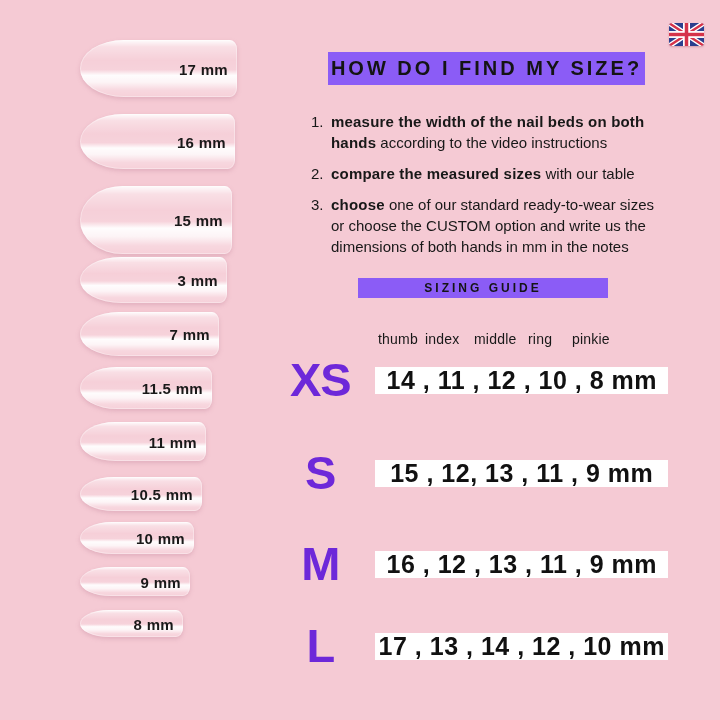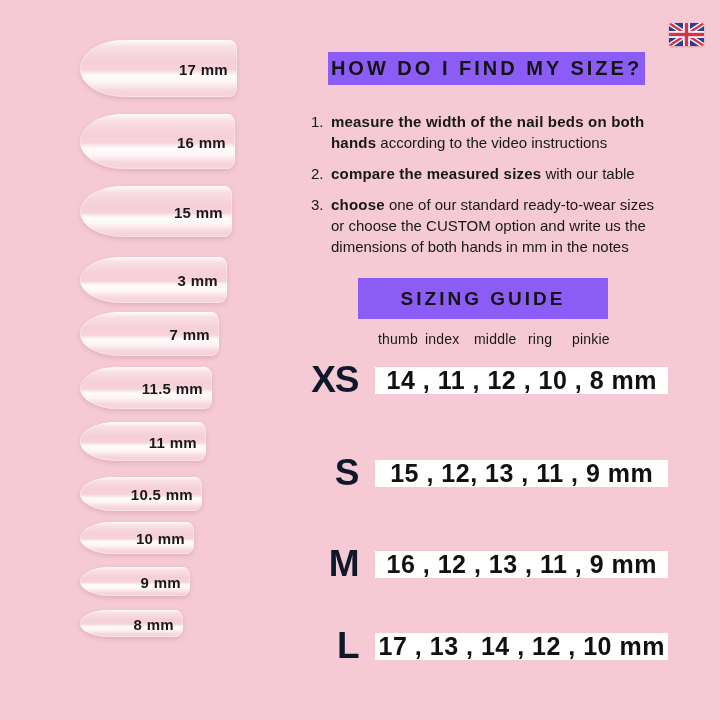--- a/index.html
+++ b/index.html
@@ -28,39 +28,39 @@
       rgba(255,255,255,0.12) 100%);
     box-shadow:0 2px 4px rgba(190,125,148,0.35), inset 0 0 0 1px rgba(255,255,255,0.35);
   }
   .nail-label {
     position:absolute; right:9px; top:50%; transform:translateY(-50%);
     font-size:15px; font-weight:600; letter-spacing:0.3px;
     color:#191919; white-space:nowrap;
   }
   .nails .nail:nth-child(1)  { top:40px;  width:157px; height:57px; }
   .nails .nail:nth-child(2)  { top:114px; width:155px; height:55px; }
-  .nails .nail:nth-child(3)  { top:186px; width:152px; height:51px; }
+  .nails .nail:nth-child(3)  { top:186px; width:152px; height:68px; }
   .nails .nail:nth-child(4)  { top:257px; width:147px; height:46px; }
   .nails .nail:nth-child(5)  { top:312px; width:139px; height:44px; }
   .nails .nail:nth-child(6)  { top:367px; width:132px; height:42px; }
   .nails .nail:nth-child(7)  { top:422px; width:126px; height:39px; }
   .nails .nail:nth-child(8)  { top:477px; width:122px; height:34px; }
   .nails .nail:nth-child(9)  { top:522px; width:114px; height:32px; }
   .nails .nail:nth-child(10) { top:567px; width:110px; height:29px; }
   .nails .nail:nth-child(11) { top:610px; width:103px; height:27px; }
   .nails .nail:nth-child(12) { top:650px; width:96px;  height:25px; }
 
   
   .banner {
     position:absolute; background:#8b5cf6;
     display:flex; align-items:center; justify-content:center;
     font-weight:bold; color:#141414; white-space:nowrap;
   }
   .title-banner  { left:328px; top:52px;  width:317px; height:33px; font-size:20px; letter-spacing:3px; }
-  .sizing-banner { left:358px; top:278px; width:250px; height:41px; font-size:19px; letter-spacing:3px; }
+  .sizing-banner { left:358px; top:278px; width:250px; height:20px; font-size:12px; letter-spacing:3px; }
 
   
   .instructions { position:absolute; left:311px; top:111px; width:354px; font-size:15px; line-height:21px; }
   .instr { position:relative; padding-left:20px; margin-bottom:10px; }
   .instr-num { position:absolute; left:0; top:0; }
   .instr b { font-weight:bold; letter-spacing:0.2px; }
 
   
   .col-header { position:absolute; top:331px; font-size:14px; font-weight:400; letter-spacing:0.2px; }
   .col-thumb  { left:378px; }
@@ -68,22 +68,22 @@
   .col-middle { left:474px; }
   .col-ring   { left:528px; }
   .col-pinkie { left:572px; }
 
   .size-row { position:absolute; left:282px; width:386px; height:46px; display:flex; align-items:center; }
   .row-xs { top:357px; }
   .row-s  { top:450px; }
   .row-m  { top:541px; }
   .row-l  { top:623px; }
   .size-letter {
-    width:80px; text-align:right;
-    font-size:37px; line-height:46px; font-weight:bold; letter-spacing:-1px; color:#0f172a;
+    width:80px; text-align:center;
+    font-size:47px; line-height:46px; font-weight:bold; letter-spacing:-1px; color:#6d28d9;
   }
   .value-bar {
     width:306px; height:27px; background:#ffffff;
     display:flex; align-items:center; justify-content:center;
     font-size:25px; font-weight:bold; letter-spacing:0.5px; white-space:nowrap; color:#111;margin-left:17px;
   }
 
   
   .flag { position:absolute; left:669px; top:23px; width:35px; height:23px; border-radius:3px; overflow:hidden; box-shadow:0 1px 2px rgba(160,90,110,0.4); }
   .flag svg { display:block; width:100%; height:100%; }

